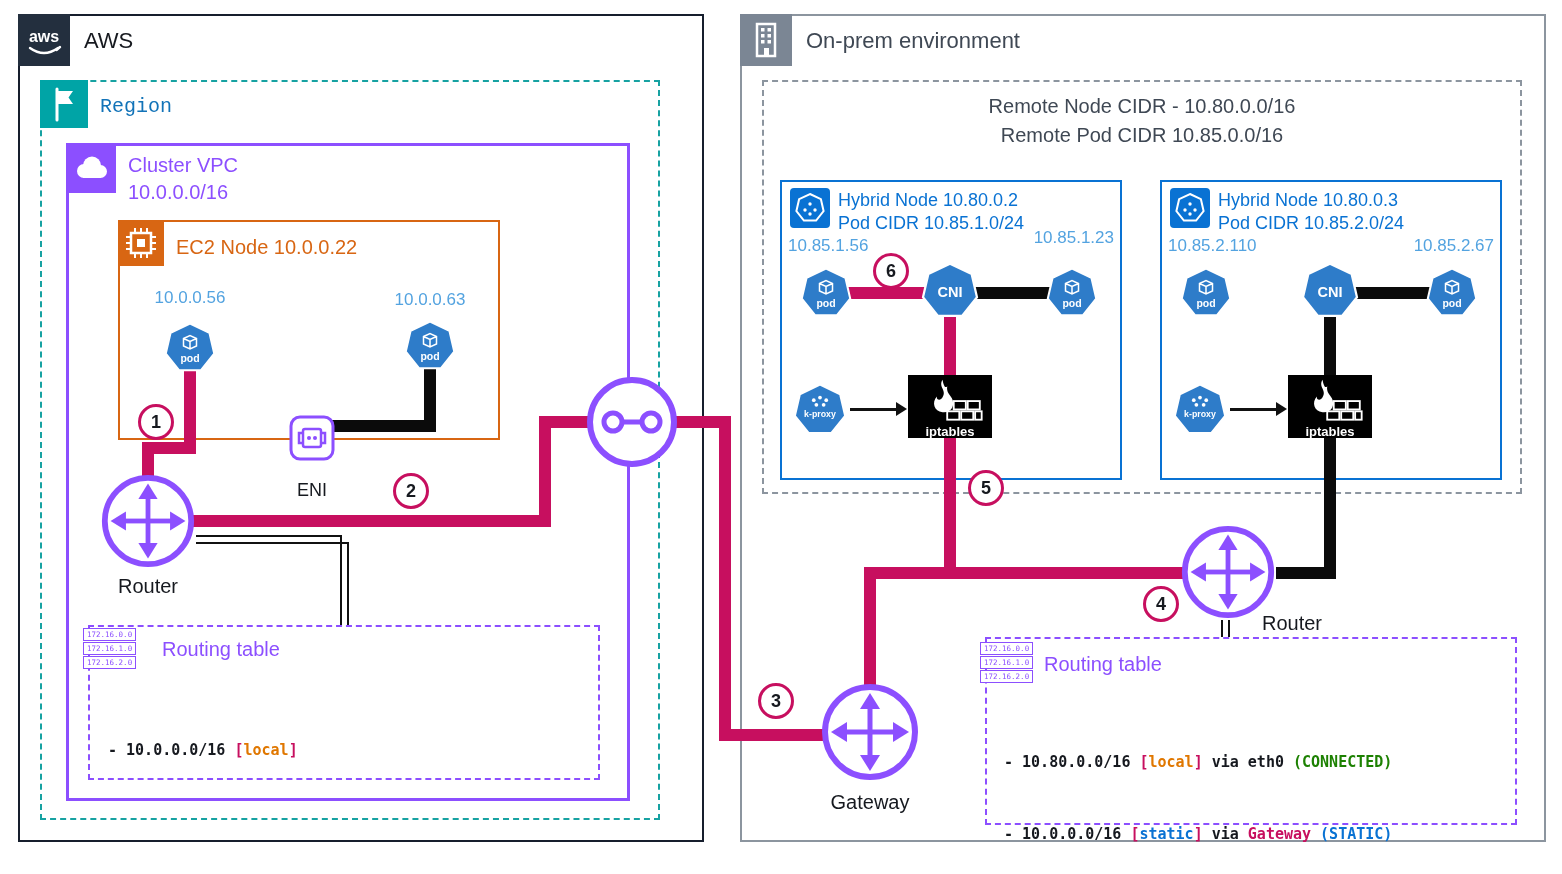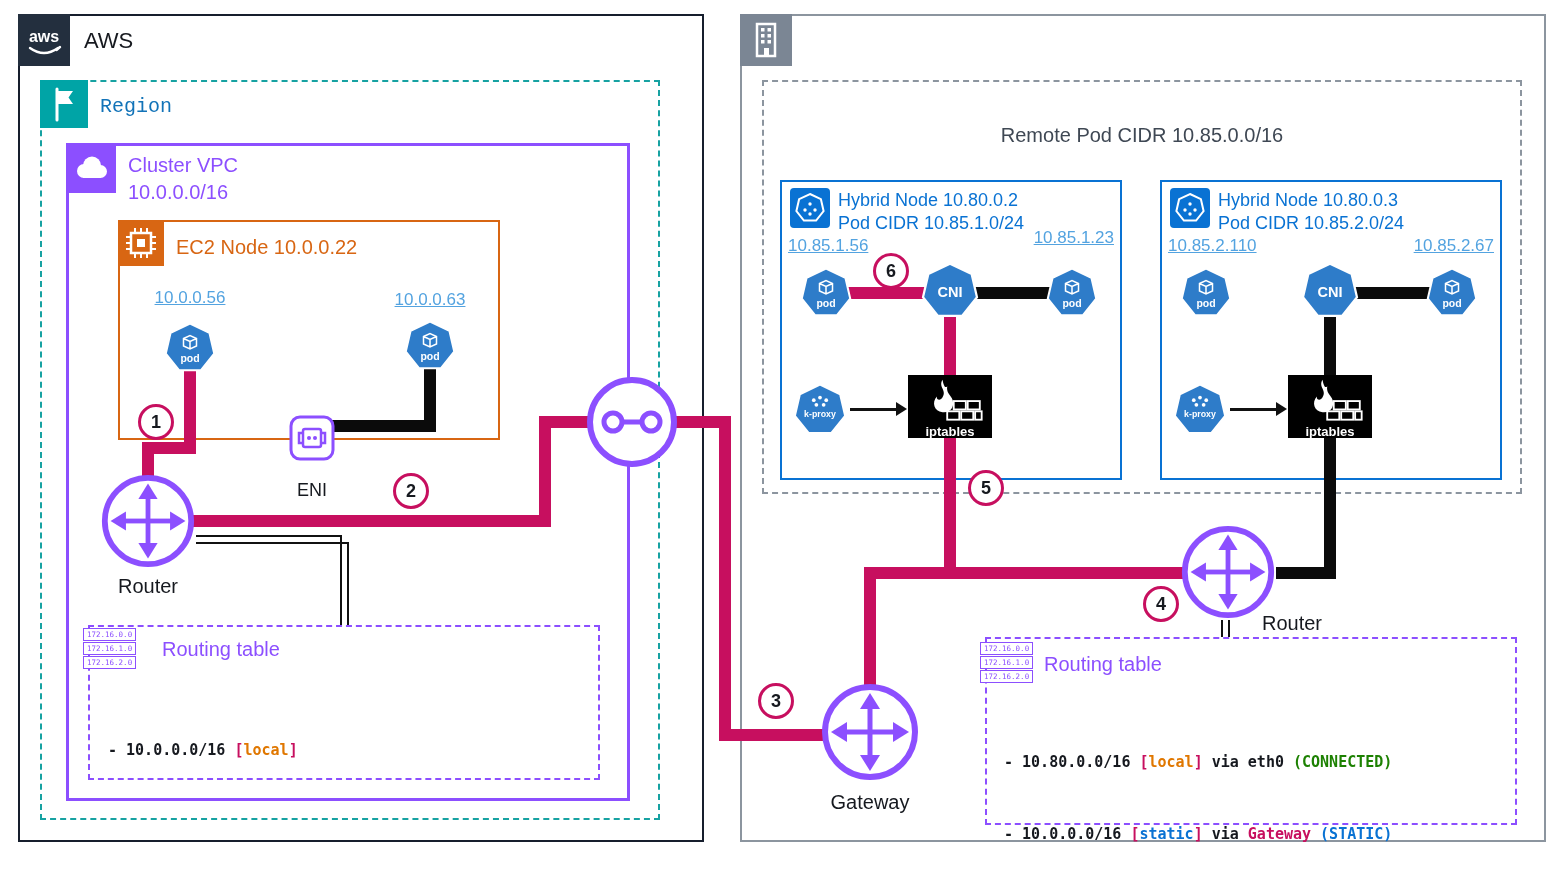--- a/index.html
+++ b/index.html
@@ -28,21 +28,21 @@
   .t-dark { color:#16191F; }
   .t-gray { color:#3F4854; }
   .t-purple { color:#8C4FFF; }
   .t-orange { color:#D86613; }
   .t-blue { color:#0972D3; }
   .t-regionblue { color:#1273B8; }
   .t-lblue { color:#53A3E0; }
   .f22 { font-size:22px; }
   .f20 { font-size:20px; }
   .f18 { font-size:18px; }
-  .f17 { font-size:17px;text-decoration:underline; }
+  .f17 { font-size:17px; }
   .ctr { text-align:center; }
   .rgt { text-align:right; }
   .rt-entries { position:absolute; z-index:5; font-family:"DejaVu Sans Mono", monospace;
                 font-weight:bold; font-size:15px; line-height:24px; white-space:pre; }
   .seg-k { color:#16191F; } .seg-m { color:#C70F5F; } .seg-o { color:#E07700; }
   .seg-b { color:#0972D3; } .seg-g { color:#1D8102; }
   .rt-icon { position:absolute; z-index:8; display:flex; flex-direction:column; gap:1px; }
   .rt-icon div { border:1.5px solid #8C4FFF; background:#fff; color:#8C4FFF;
                  font-family:"DejaVu Sans Mono", monospace; font-size:7.5px; line-height:11px; padding:0 3px; }
   .iptables-tile { position:absolute; z-index:10; width:84px; height:63px; background:#000;
@@ -214,21 +214,23 @@
         <rect x="21" y="14" width="3.5" height="3.5"></rect>
           <rect x="27.5" y="14" width="3.5" height="3.5"></rect>
         <rect x="21" y="20" width="3.5" height="3.5"></rect>
           <rect x="27.5" y="20" width="3.5" height="3.5"></rect>
         <rect x="21" y="26" width="3.5" height="3.5"></rect>
           <rect x="27.5" y="26" width="3.5" height="3.5"></rect>
         <rect x="24" y="34" width="5" height="8"></rect>
       </g>
     </svg>
   </div>
-
+  <div class="lbl t-gray f22" style="left:806px; top:28px;">On-prem environment</div>
+
+  <div class="lbl t-gray f20 ctr" style="left:762px; top:94px; width:760px;">Remote Node CIDR - 10.80.0.0/16</div>
   <div class="lbl t-gray f20 ctr" style="left:762px; top:123px; width:760px;">Remote Pod CIDR 10.85.0.0/16</div>
 
   <div class="tile" style="left:790px; top:188px;">
     <svg width="40" height="40" viewBox="0 0 40 40">
       <rect width="40" height="40" rx="4" fill="#0972D3"></rect>
       <polygon points="20,6 30.9,11.2 33.6,23.1 26.1,32.6 13.9,32.6 6.4,23.1 9.1,11.2" fill="none" stroke="#fff" stroke-width="2"></polygon>
       <circle cx="20" cy="16" r="1.7" fill="#fff"></circle>
         <circle cx="15" cy="22" r="1.7" fill="#fff"></circle>
       <circle cx="25" cy="22" r="1.7" fill="#fff"></circle>
         <circle cx="20" cy="26" r="1.7" fill="#fff"></circle>

